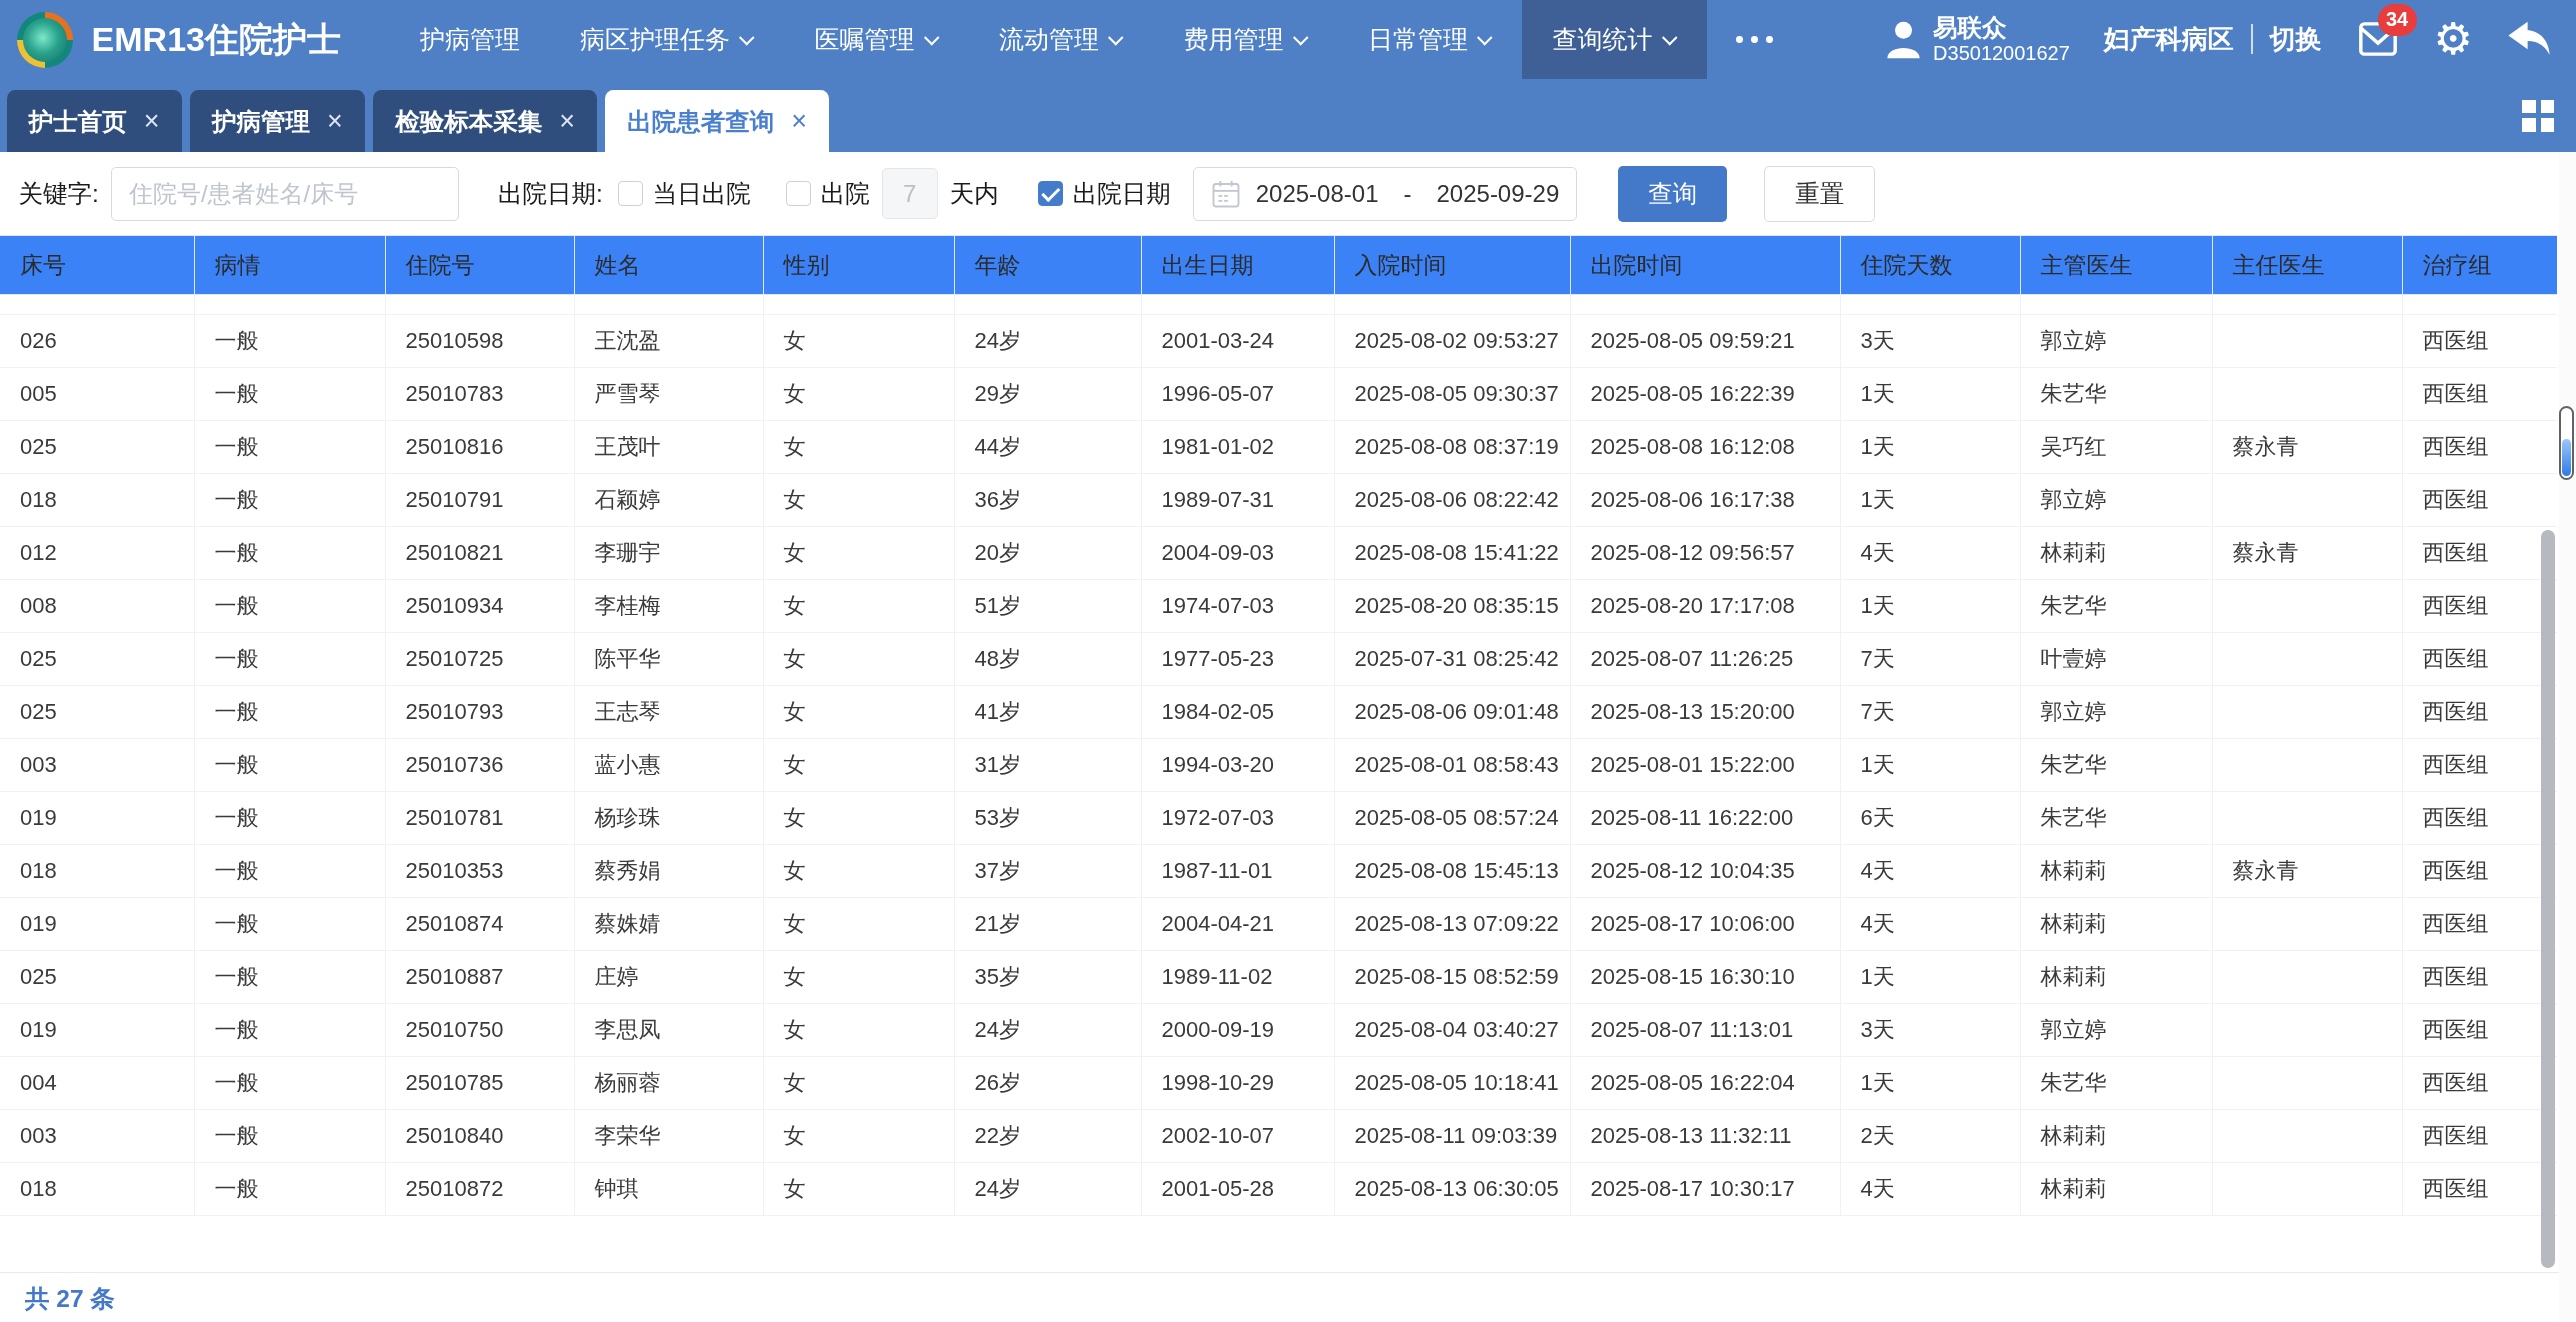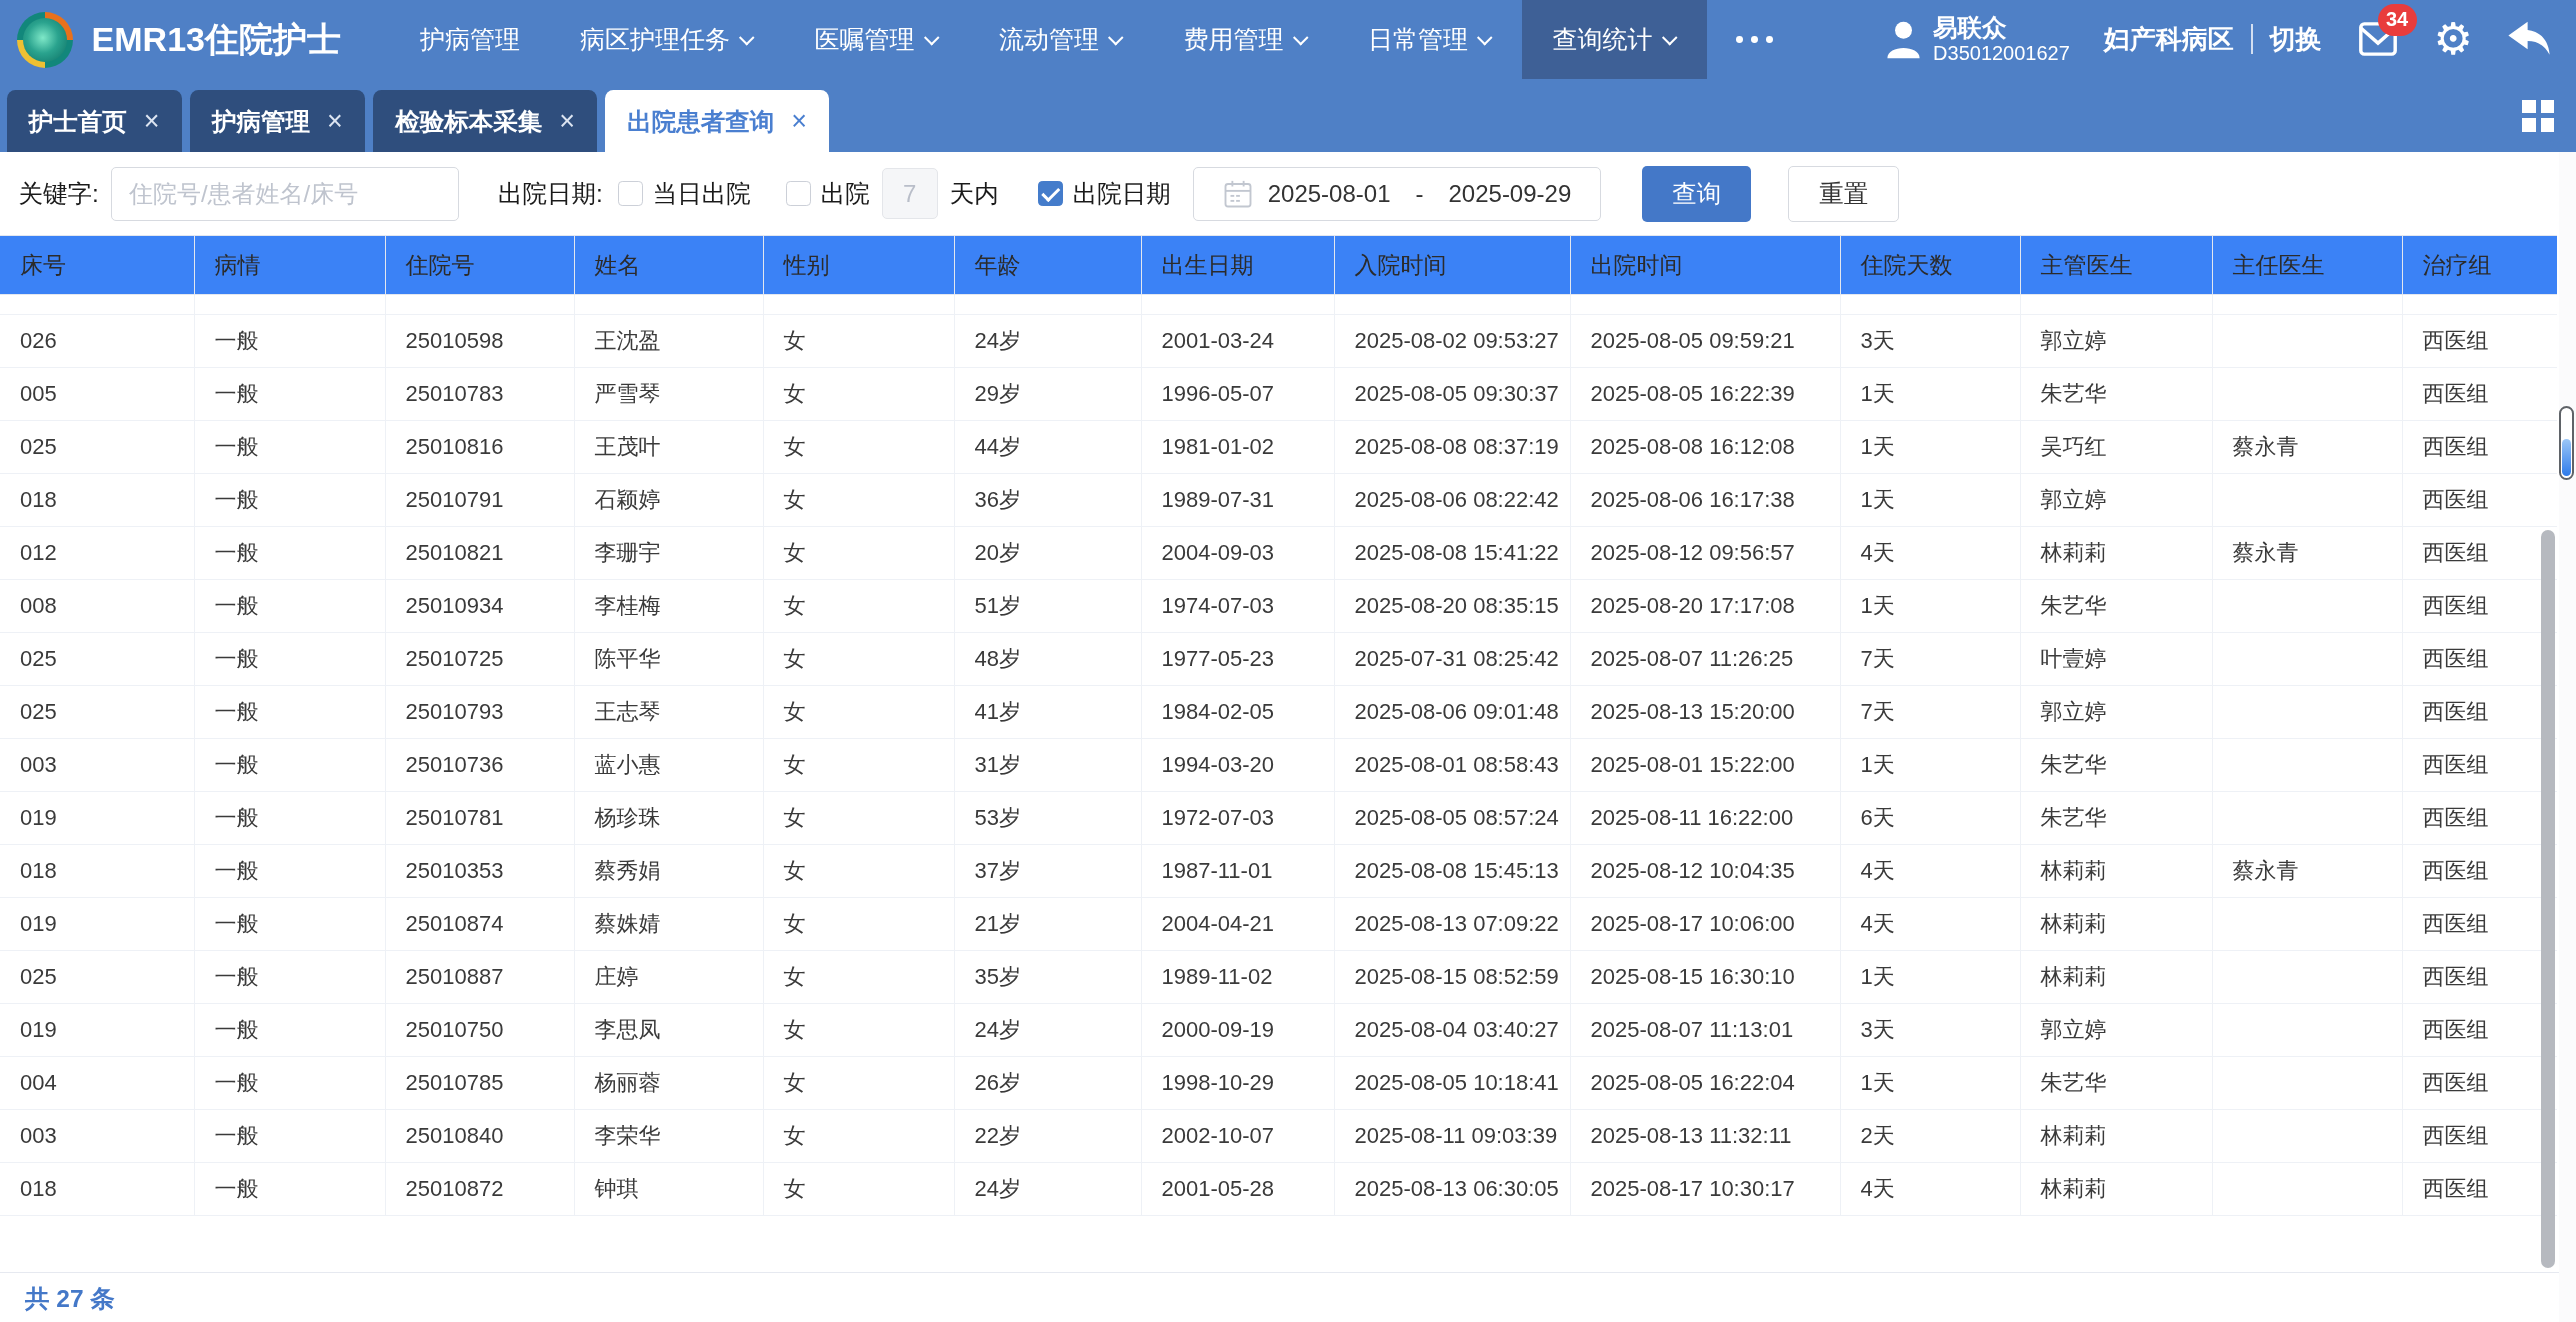--- a/index.html
+++ b/index.html
@@ -65,21 +65,21 @@
   .checkbox.checked { background:#447ccb; border-color:#447ccb; }
   .checkbox.checked::after { content:""; position:absolute; left:7.6px; top:1.7px; width:6.8px; height:13.5px;
     border-right:3.4px solid #fff; border-bottom:3.4px solid #fff; transform:rotate(45deg); }
   .cb1 { margin-left:15px; } .cb2 { margin-left:35px; } .cb3 { margin-left:39px; }
   .cb-lbl { margin-left:10px; }
   .days-input { width:56px; height:51px; margin-left:12px; background:#f5f6f8; border:1.7px solid #e4e6ea;
     border-radius:5px; text-align:center; font-size:24px; color:#b9bec9; outline:none;
     font-family:"Liberation Sans","DejaVu Sans",sans-serif; }
   .lbl-days-suffix { margin-left:12px; }
   .datebox { margin-left:22px; height:54px; border:1.7px solid #d7dae0; border-radius:5px;
-    display:flex; align-items:center; padding:0 29px; gap:15px; cursor:pointer; }
+    display:flex; align-items:center; padding:0 17px; gap:15px; cursor:pointer; }
   .date-text { font-size:24px; color:#333; white-space:nowrap; }
   .date-sep { font-size:24px; color:#333; margin:0 10px; }
   .btn { height:56px; padding:0 30px; border-radius:5px; font-size:24.5px; display:flex;
     align-items:center; justify-content:center; cursor:pointer; white-space:nowrap; }
   .btn-primary { margin-left:41px; background:#4478c8; color:#fff; }
   .btn-plain { margin-left:37px; background:#fff; border:1.7px solid #d7dae0; color:#333; }
 
   
   .table-area { position:relative; }
   table.grid { width:2557px; border-collapse:collapse; table-layout:fixed; }

